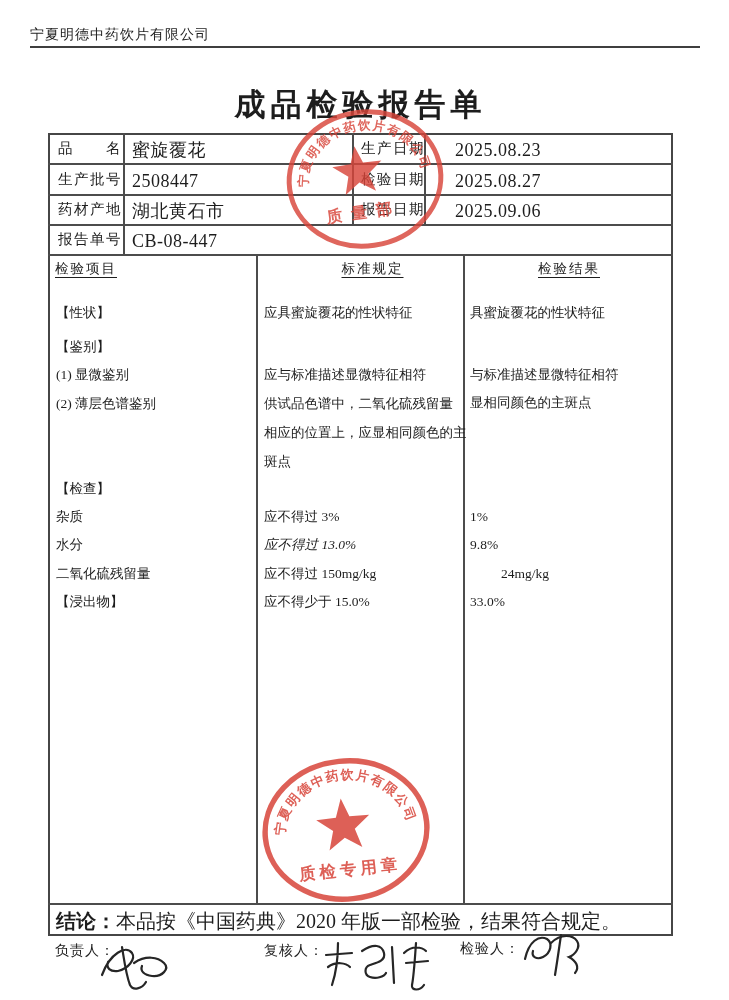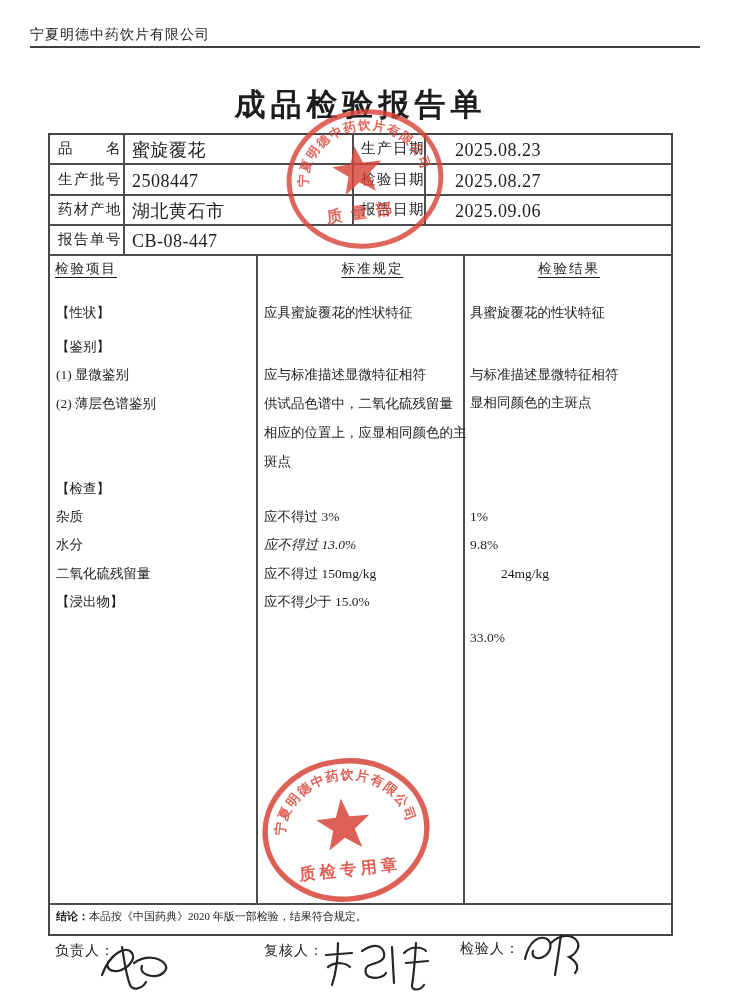--- a/index.html
+++ b/index.html
@@ -8,21 +8,21 @@
   .abs{position:absolute;}
   .t{position:absolute;font-size:13.5px;white-space:nowrap;line-height:1;}
   .hdr-small{font-size:14px;letter-spacing:1px;}
   .title{font-size:31px;font-weight:bold;letter-spacing:5px;text-align:center;}
   .rule{position:absolute;background:#3f3f3f;}
   .vline,.hline{position:absolute;background:#4c4c4c;}
   .box{position:absolute;border:2px solid #464646;box-sizing:border-box;}
   .lbl{font-size:14.5px;letter-spacing:1.5px;}
   .val{font-size:18px;letter-spacing:0.5px;}
   .colhead{font-size:13.5px;letter-spacing:2px;text-decoration:underline;text-underline-offset:4px;}
-  .concl{font-size:11px;}
+  .concl{font-size:20px;}
   .sig-label{font-size:14px;letter-spacing:1px;}
   .stamp{position:absolute;pointer-events:none;}
   .sig{position:absolute;}
 </style>
 </head>
 <body>
 
 <div class="page">
 
   <div class="t hdr-small" style="left:30px;top:28px;">宁夏明德中药饮片有限公司</div>
@@ -86,21 +86,21 @@
   <div class="t" style="left:264px;top:538px;font-style:italic;">应不得过 13.0%</div>
   <div class="t" style="left:264px;top:567px;">应不得过 150mg/kg</div>
   <div class="t" style="left:264px;top:595px;">应不得少于 15.0%</div>
 
   <div class="t" style="left:470px;top:306px;">具蜜旋覆花的性状特征</div>
   <div class="t" style="left:470px;top:368px;">与标准描述显微特征相符</div>
   <div class="t" style="left:470px;top:397px;font-family:Liberation Mono, monospace;">显相同颜色的主斑点</div>
   <div class="t" style="left:470px;top:510px;">1%</div>
   <div class="t" style="left:470px;top:538px;">9.8%</div>
   <div class="t" style="left:470px;top:567px;margin-left:31px;">24mg/kg</div>
-  <div class="t" style="left:470px;top:595px;margin-top:36px;">33.0%</div>
+  <div class="t" style="left:470px;top:595px;">33.0%</div>
 
   <div class="t concl" style="left:56px;top:911px;">
     <b>结论：</b><span>本品按《中国药典》2020 年版一部检验，结果符合规定。</span>
   </div>
 
   <div class="t sig-label" style="left:55px;top:944px;">负责人：</div>
   <div class="t sig-label" style="left:264px;top:944px;">复核人：</div>
   <div class="t sig-label" style="left:460px;top:942px;">检验人：</div>
 
   <svg class="sig" style="left:92px;top:935px;" width="100" height="62" viewBox="0 0 100 62">

